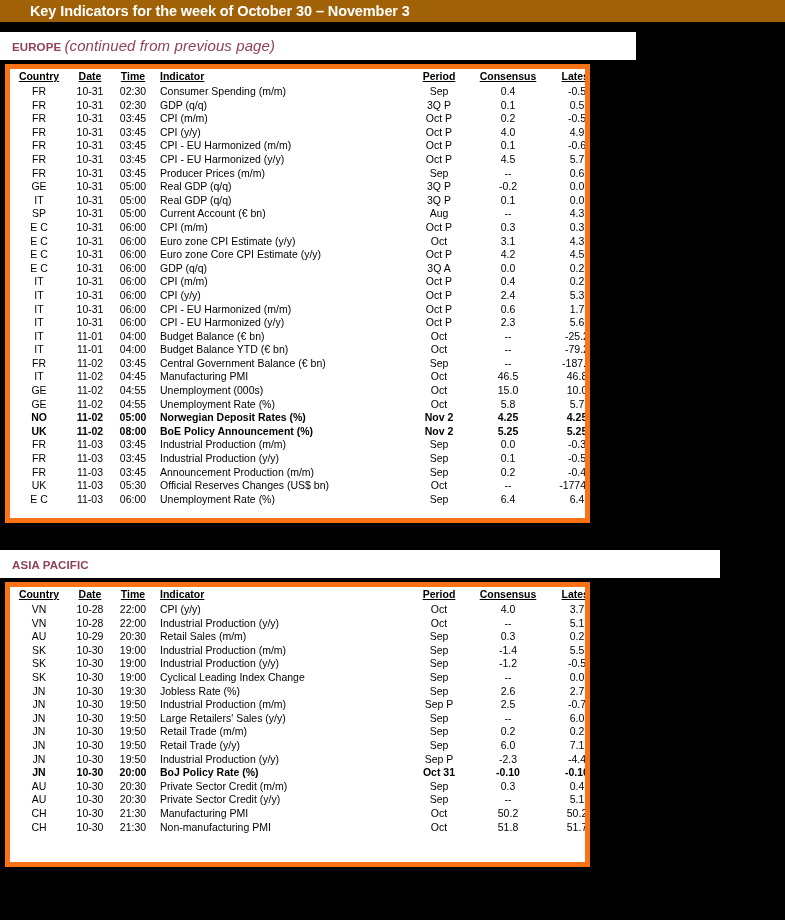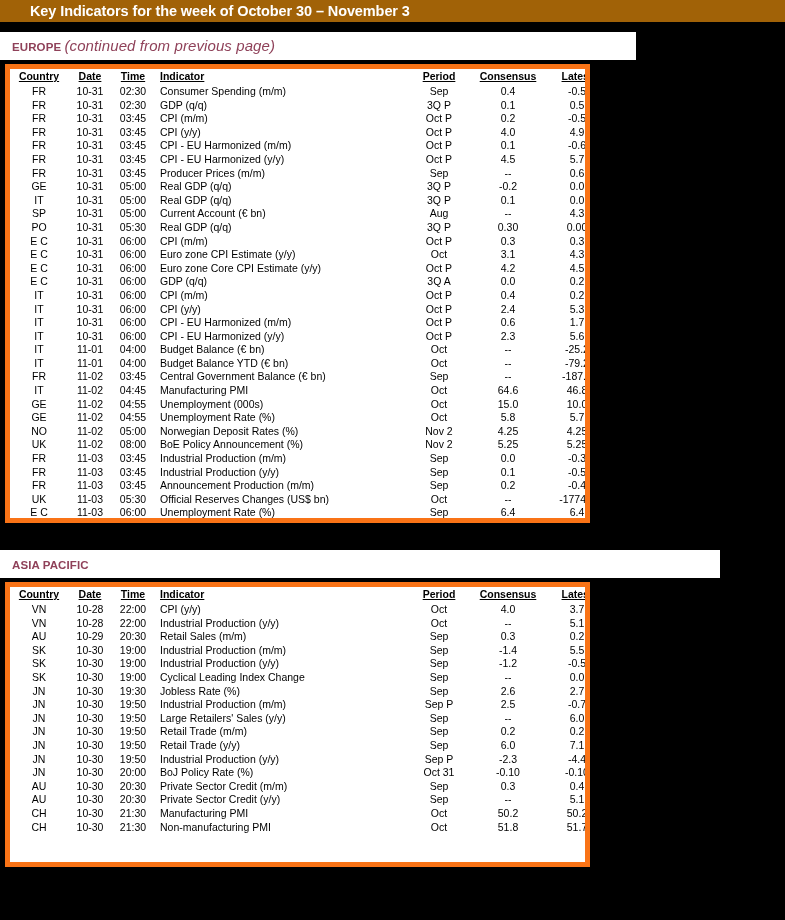--- a/index.html
+++ b/index.html
@@ -92,21 +92,21 @@
   
   .c-country { width: 58px; text-align: center; }
   .c-date    { width: 44px; text-align: center; }
   .c-time    { width: 42px; text-align: center; }
   .c-ind     { width: 248px; text-align: left; padding-left: 6px !important; }
   .c-period  { width: 62px; text-align: center; }
   .c-cons    { width: 76px; text-align: center; }
   .c-latest  { width: 62px; text-align: center; padding-right: 6px !important; }
 
   thead .c-ind { padding-left: 6px; }
-  tr.bold td { font-weight: normal; }
+  tr.bold td { font-weight: bold; }
 </style>
 </head>
 <body>
 
 <div class="title-bar">
   <div class="title-text">Key Indicators for the week of October  30 – November 3</div>
 </div>
 
 <div class="section-band" id="band-europe" style="top:32px; width:636px;">
   <div class="sect-title">
@@ -213,29 +213,20 @@
         <tr>
           <td class="c-country">SP</td>
           <td class="c-date">10-31</td>
           <td class="c-time">05:00</td>
           <td class="c-ind">Current Account (€ bn)</td>
           <td class="c-period">Aug</td>
           <td class="c-cons">--</td>
           <td class="c-latest">4.3</td>
         </tr>
         <tr>
-          <td class="c-country">PO</td>
-          <td class="c-date">10-31</td>
-          <td class="c-time">05:30</td>
-          <td class="c-ind">Real GDP (q/q)</td>
-          <td class="c-period">3Q P</td>
-          <td class="c-cons">0.30</td>
-          <td class="c-latest">0.00</td>
-        </tr>
-        <tr>
           <td class="c-country">E C</td>
           <td class="c-date">10-31</td>
           <td class="c-time">06:00</td>
           <td class="c-ind">CPI (m/m)</td>
           <td class="c-period">Oct P</td>
           <td class="c-cons">0.3</td>
           <td class="c-latest">0.3</td>
         </tr>
         <tr>
           <td class="c-country">E C</td>
@@ -326,21 +317,21 @@
           <td class="c-period">Sep</td>
           <td class="c-cons">--</td>
           <td class="c-latest">-187.9</td>
         </tr>
         <tr>
           <td class="c-country">IT</td>
           <td class="c-date">11-02</td>
           <td class="c-time">04:45</td>
           <td class="c-ind">Manufacturing PMI</td>
           <td class="c-period">Oct</td>
-          <td class="c-cons">64.6</td>
+          <td class="c-cons">46.5</td>
           <td class="c-latest">46.8</td>
         </tr>
         <tr>
           <td class="c-country">GE</td>
           <td class="c-date">11-02</td>
           <td class="c-time">04:55</td>
           <td class="c-ind">Unemployment (000s)</td>
           <td class="c-period">Oct</td>
           <td class="c-cons">15.0</td>
           <td class="c-latest">10.0</td>

